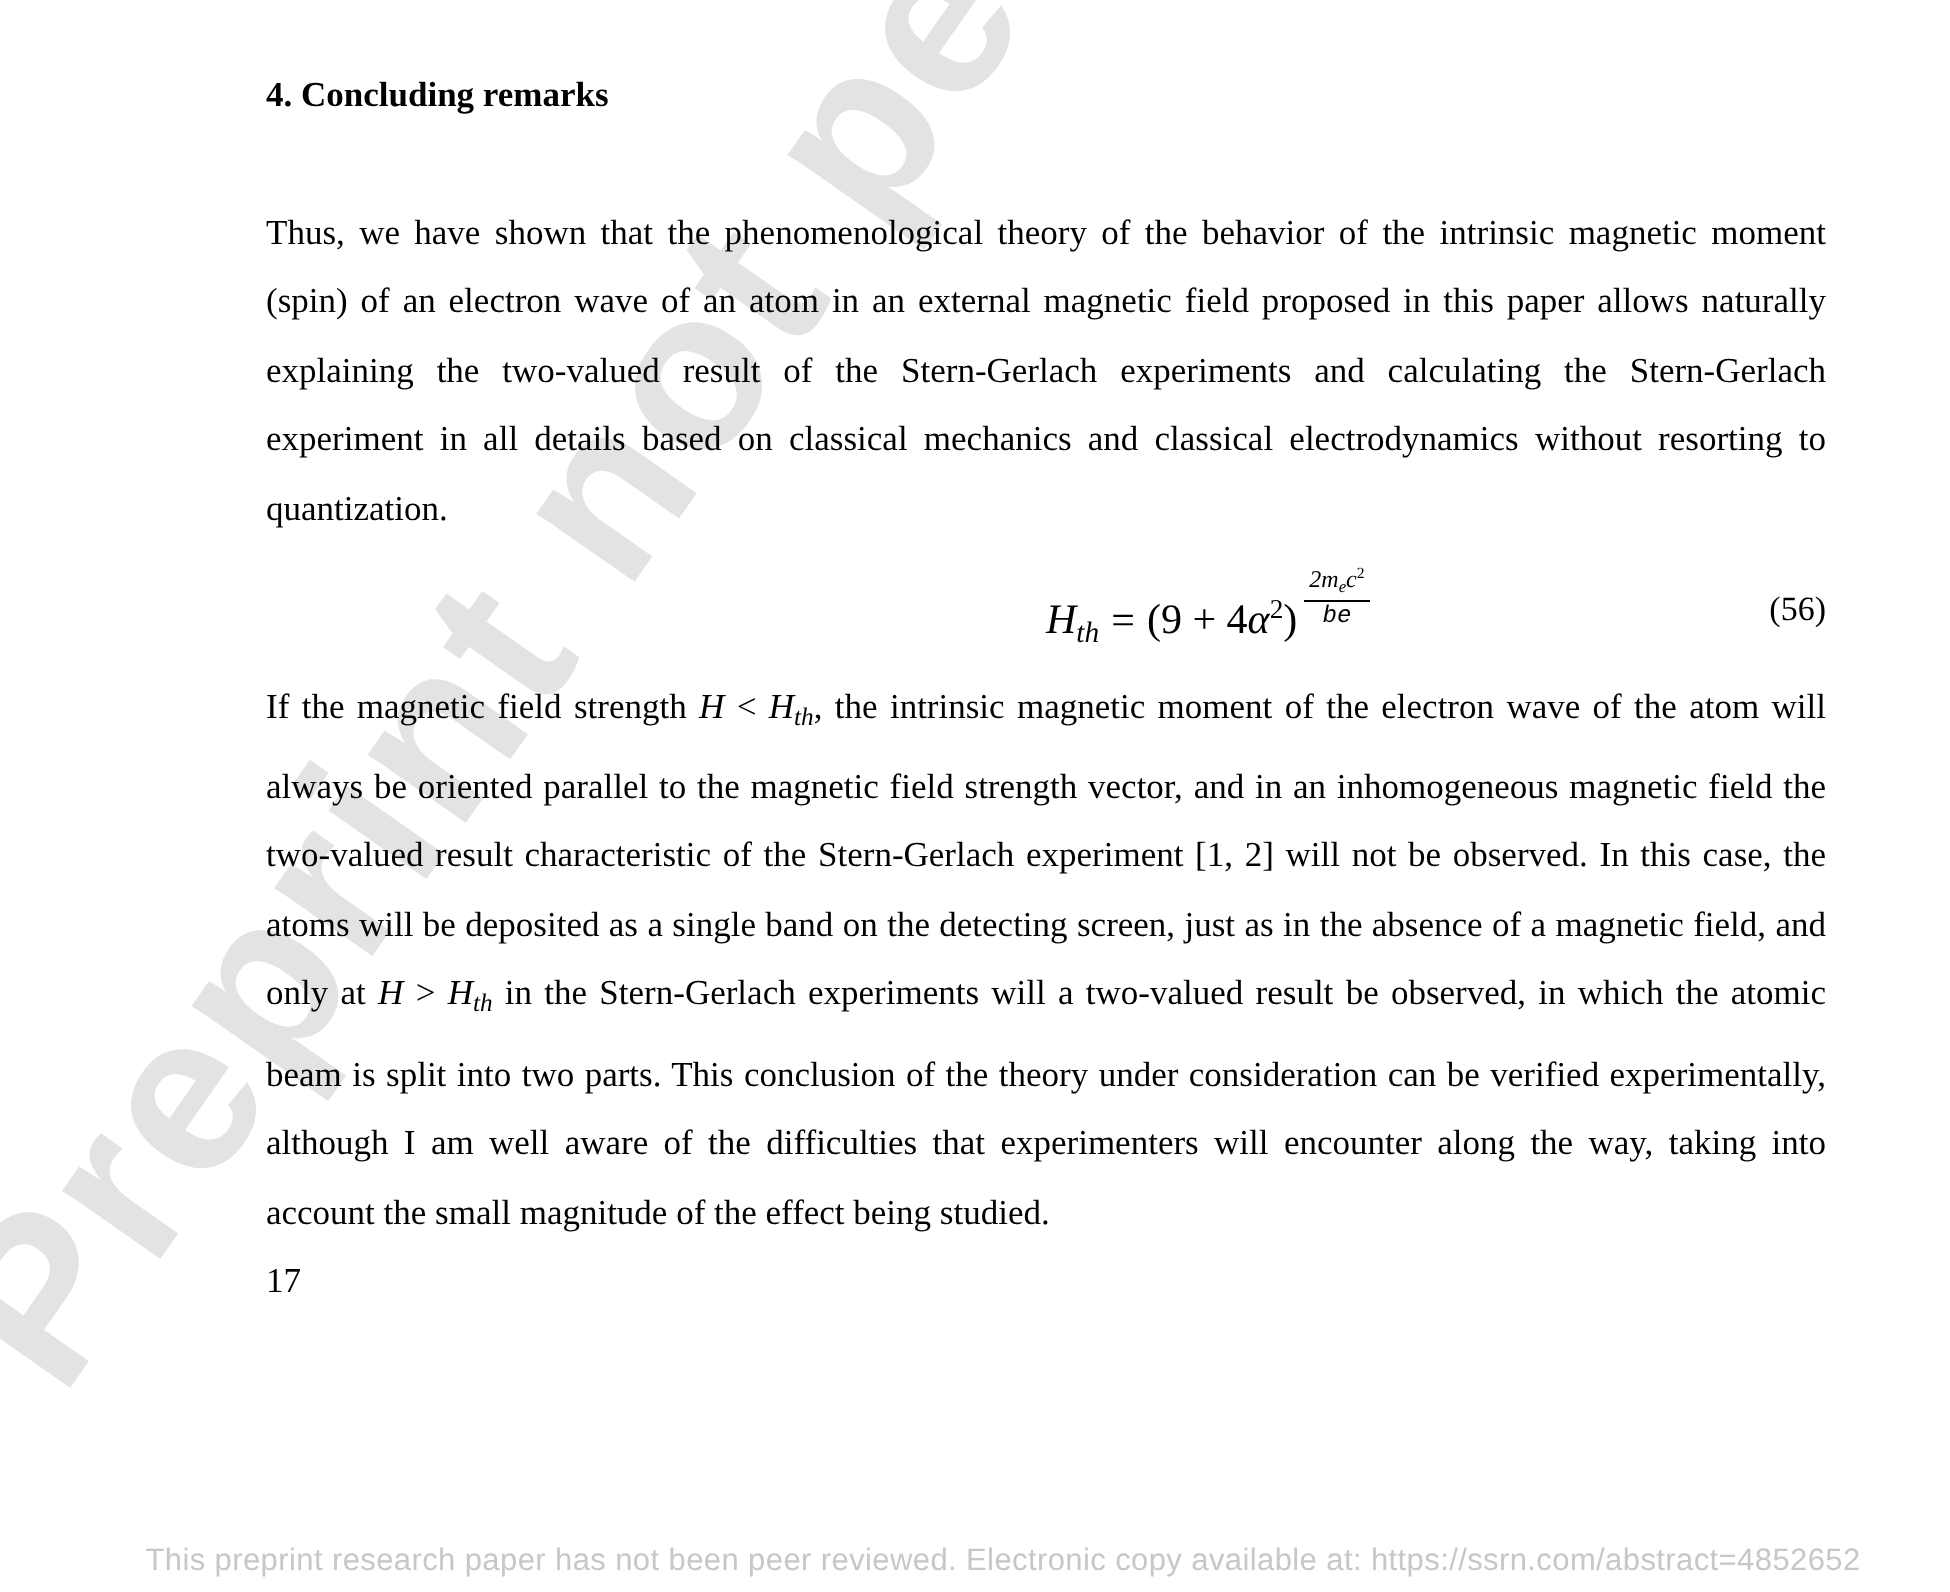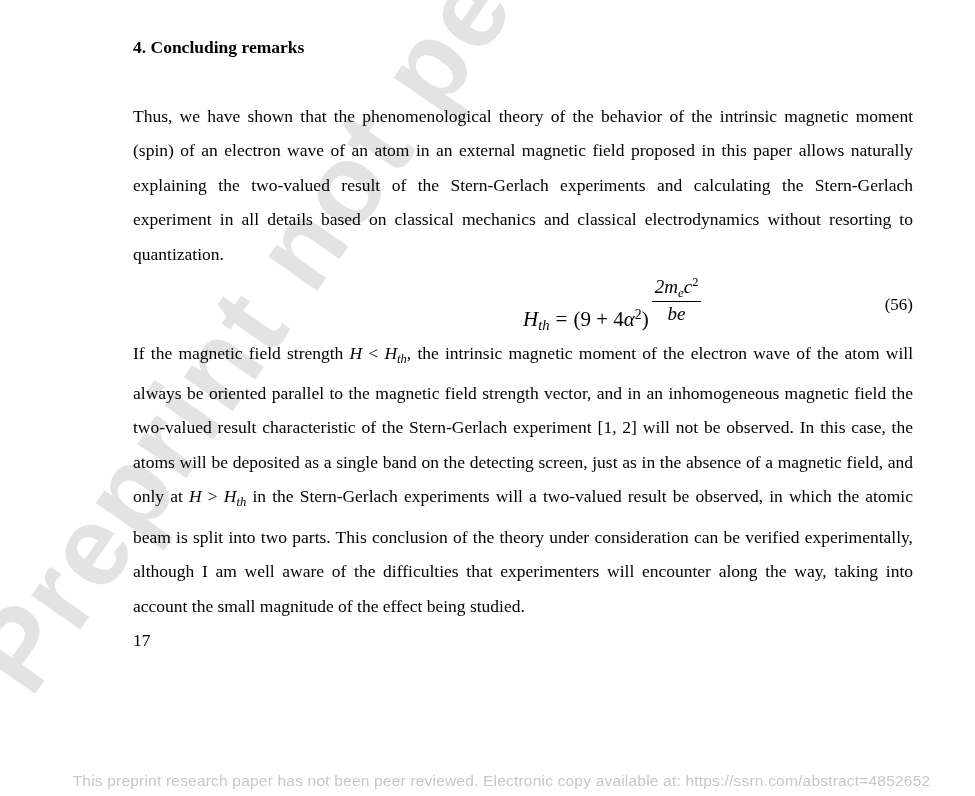--- a/index.html
+++ b/index.html
@@ -66,30 +66,30 @@
     white-space: nowrap;
   }
   .m-i { font-style: italic; }
   .m-sub { font-size: 0.7em; font-style: italic; vertical-align: -0.3em; }
   .m-sup { font-size: 0.65em; vertical-align: 0.55em; }
   .eq-sign { padding: 0 6px; }
   .exp-frac {
     display: inline-block;
     vertical-align: 6px;
     text-align: center;
-    font-size: 19px;
+    font-size: 12px;
     margin-left: 3px;
     line-height: 1.15;
   }
   .exp-frac .num {
     display: block;
     border-bottom: 1.2px solid #000;
     padding: 0 3px 1px 3px;
   }
-  .exp-frac .den { display: block; padding-top: 1px; }
+  .exp-frac .den { display: block; padding-top: 1px; font-family: Liberation Mono, monospace; }
   .eq-number { margin-left: auto; font-size: 17px; }
   .page-number {
     text-align: left;
     margin: 0;
   }
   .footer {
     position: absolute;
     left: 14px;
     bottom: 6px;
     width: 100%;

